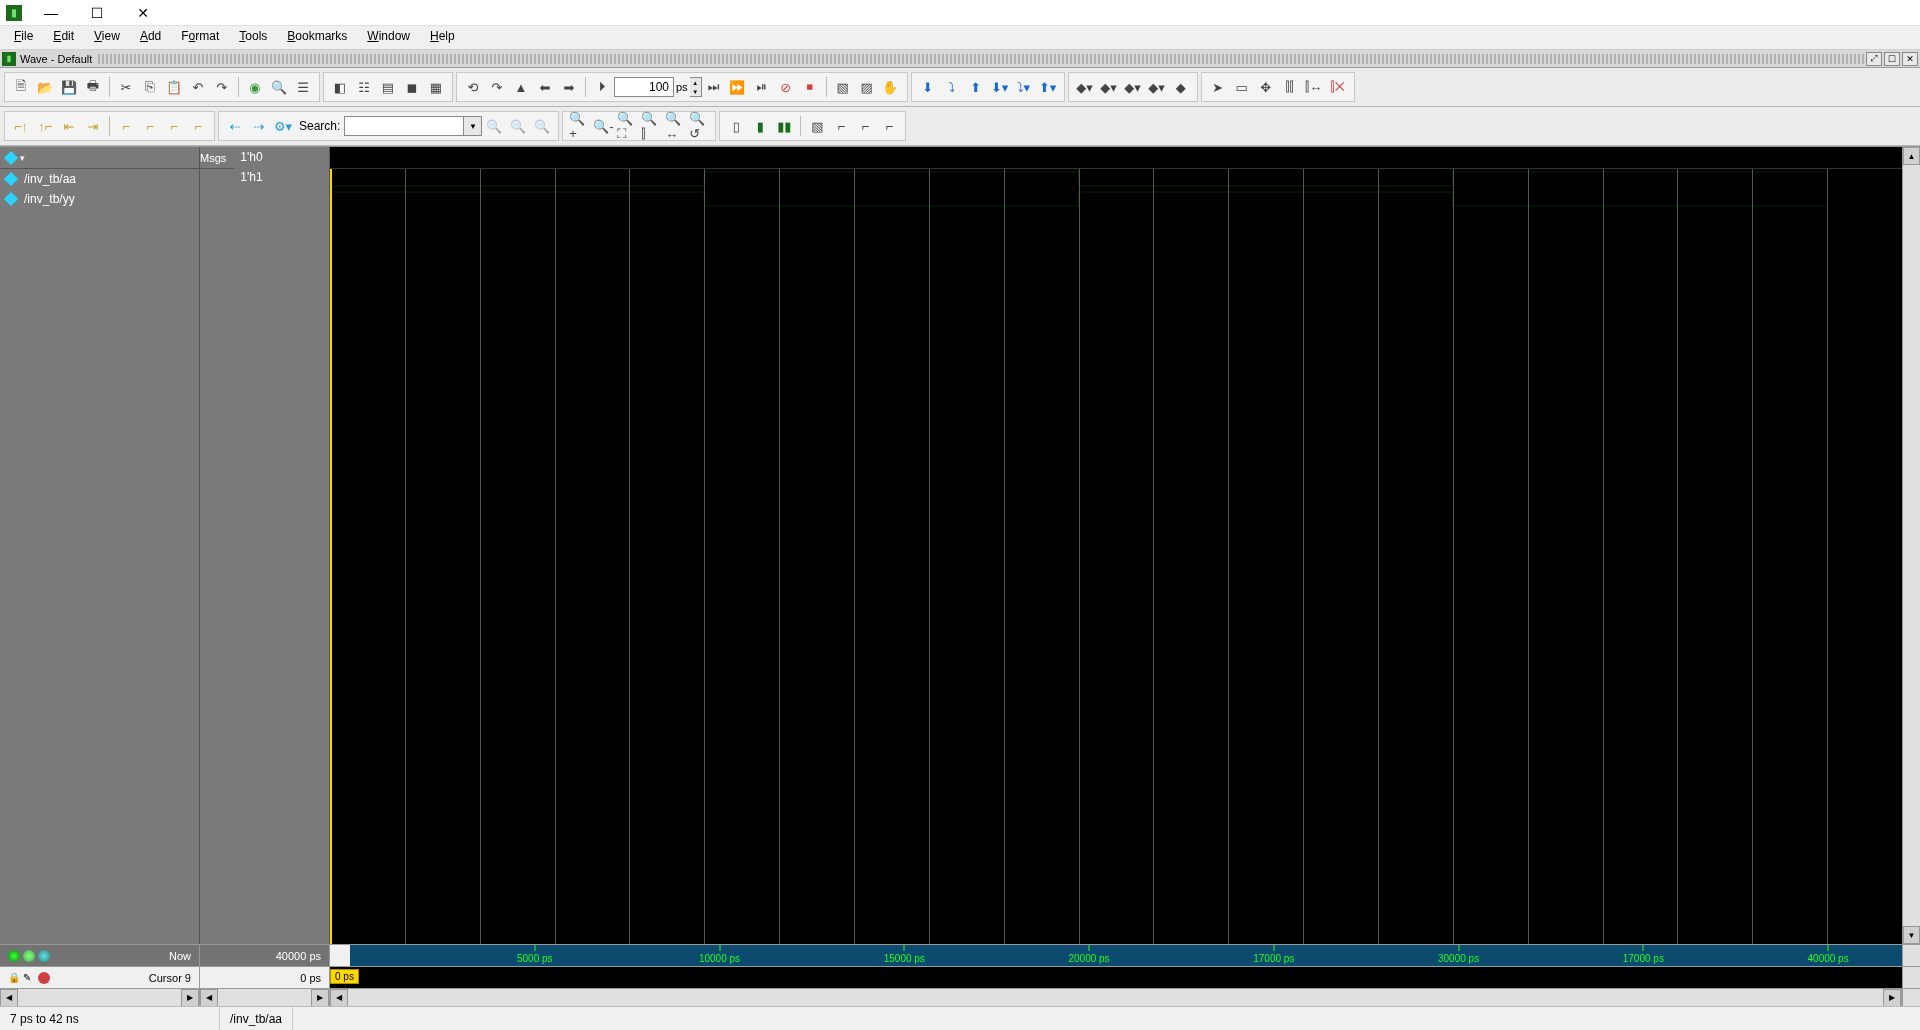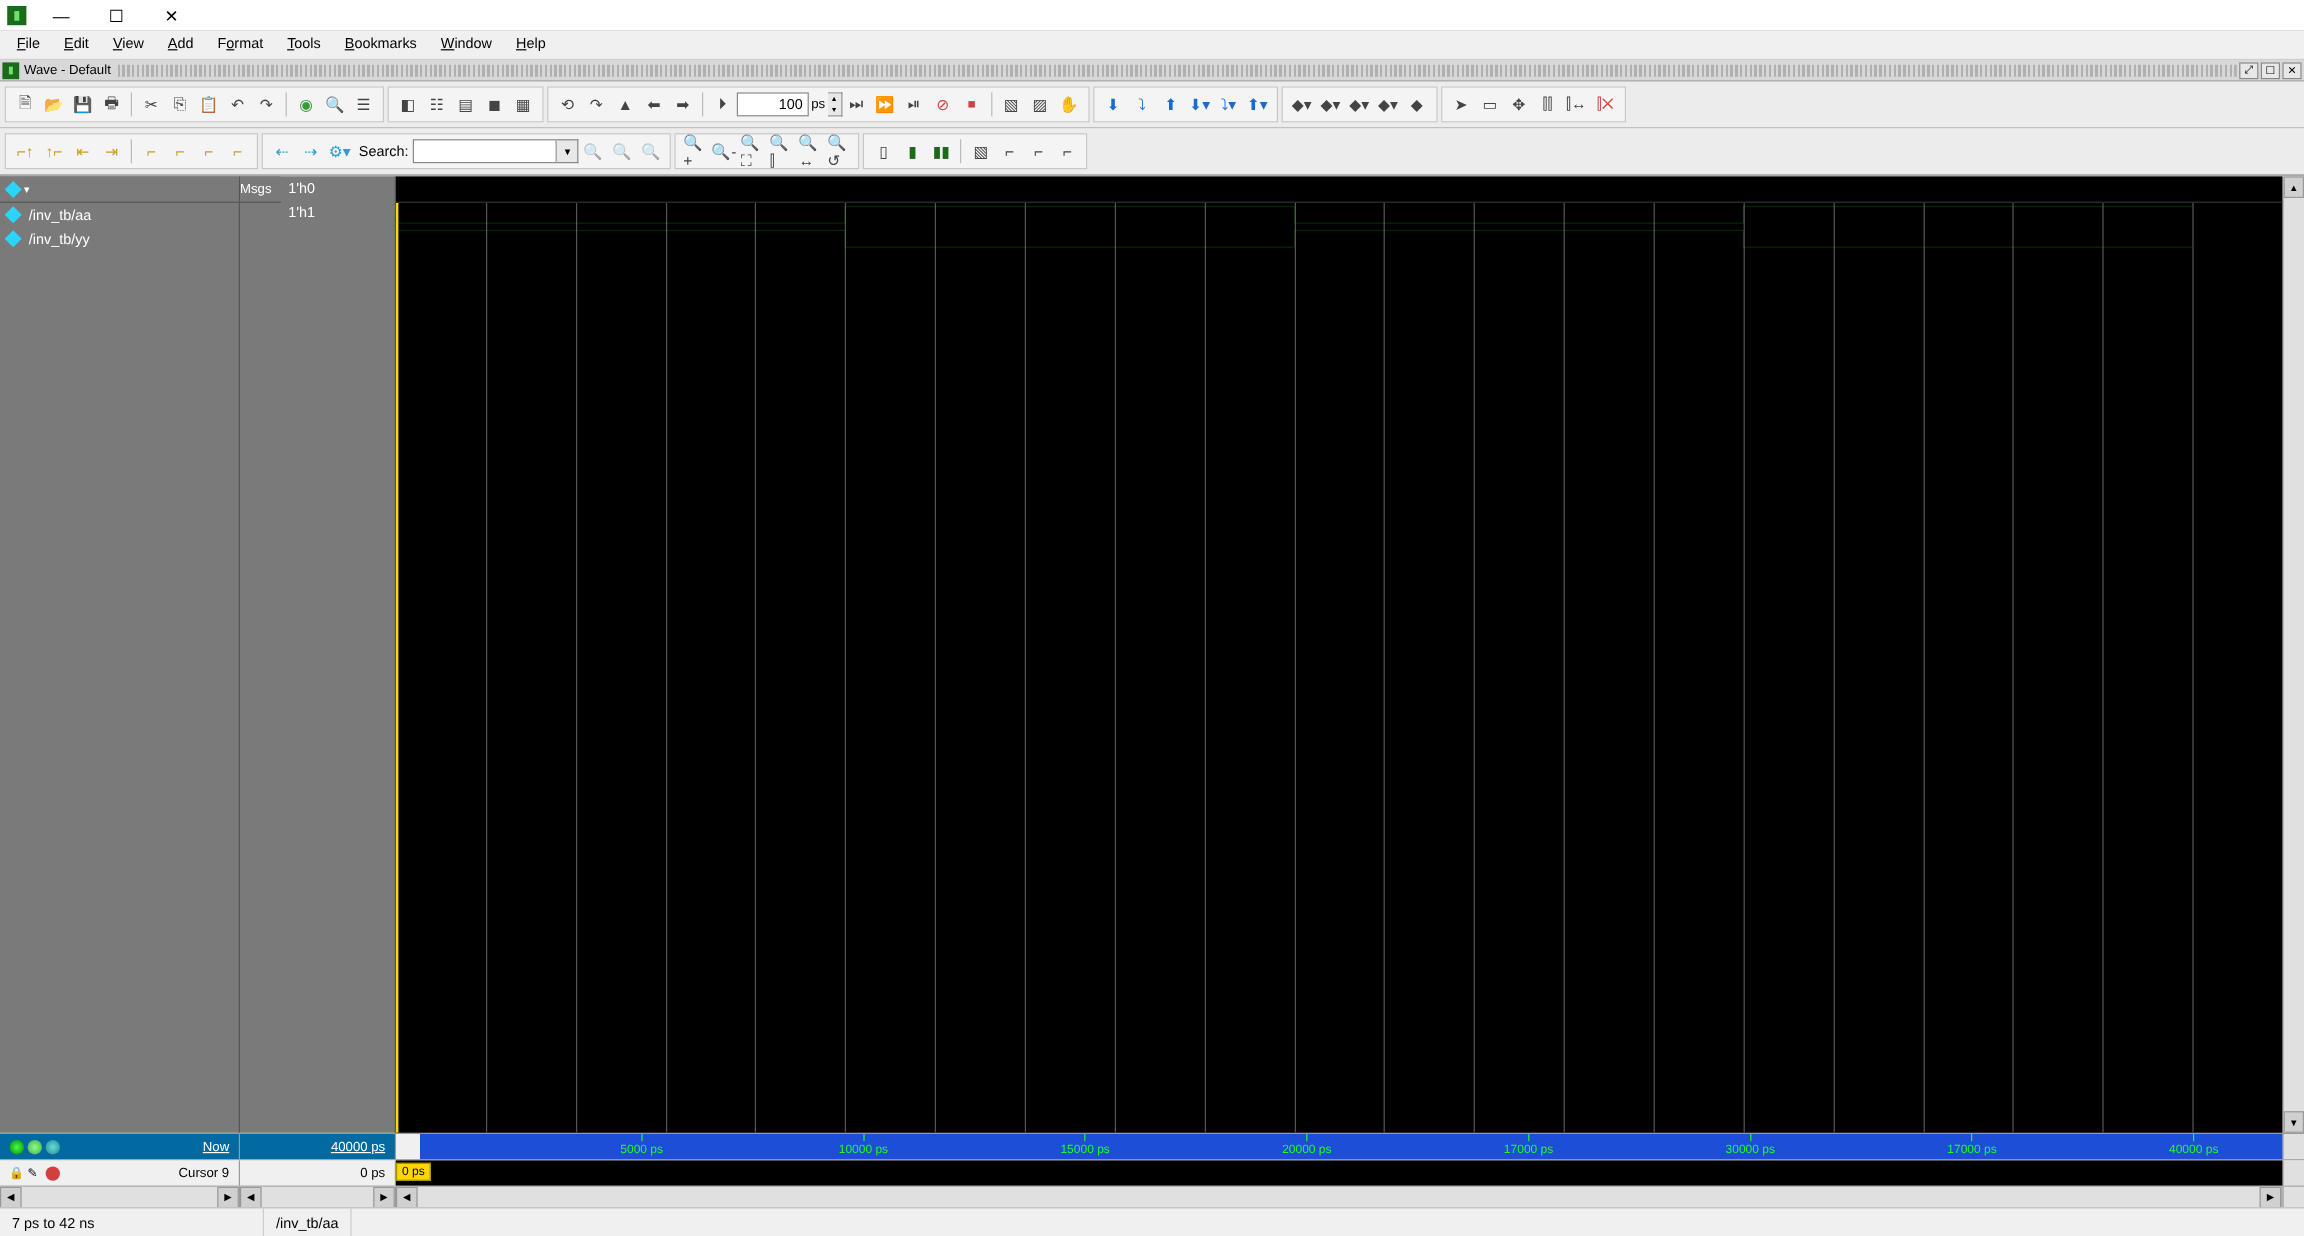--- a/index.html
+++ b/index.html
@@ -281,22 +281,22 @@
     justify-content: flex-end;
     padding: 0 8px;
     font-size: 11px;
     border-right: 1px solid #999;
   }
   .bcell-wave {
     flex: 1;
     position: relative;
     overflow: hidden;
   }
-  .brow.now .bcell-name, .brow.now .bcell-val { background: #0369a1; color: #fff; text-decoration: underline; }
-  .brow.now .bcell-wave { background: #1d4ed8; margin-left: 20px; }
+  .brow.now .bcell-name, .brow.now .bcell-val { background: #737373; color: #fff; }
+  .brow.now .bcell-wave { background: #0c4a6e; margin-left: 20px; }
   .brow.cursor .bcell-name, .brow.cursor .bcell-val { background: #f0f0f0; }
   .brow.cursor .bcell-wave { background: #000; }
   .brow.now .bcell-wave .tick {
     position: absolute; bottom: 2px;
     color: #1fff1f;
     font-size: 10px;
     transform: translateX(-50%);
     white-space: nowrap;
   }
   .brow.now .bcell-wave .tickline {

